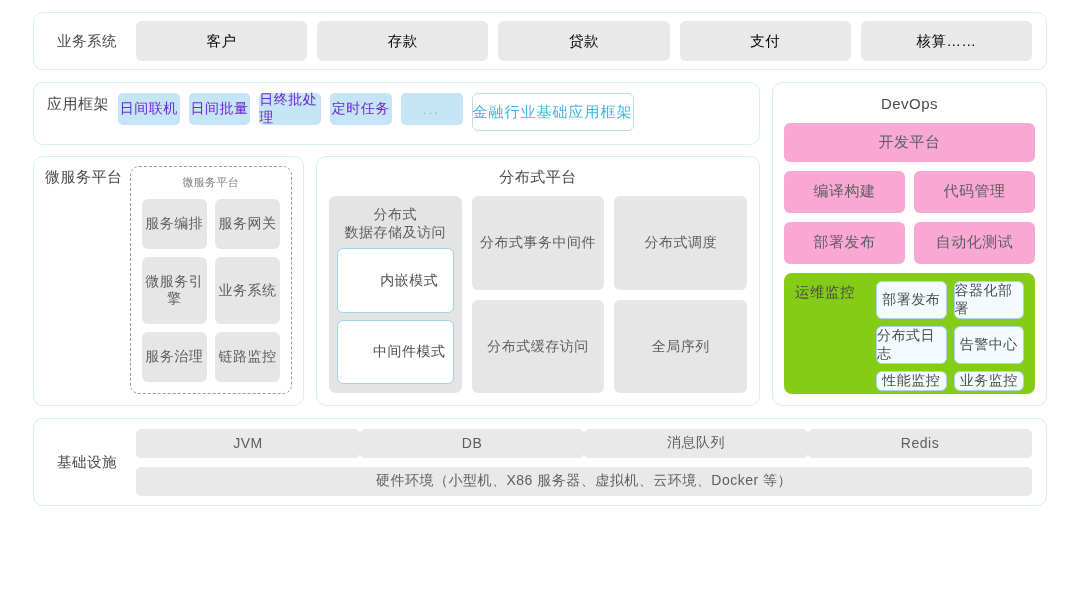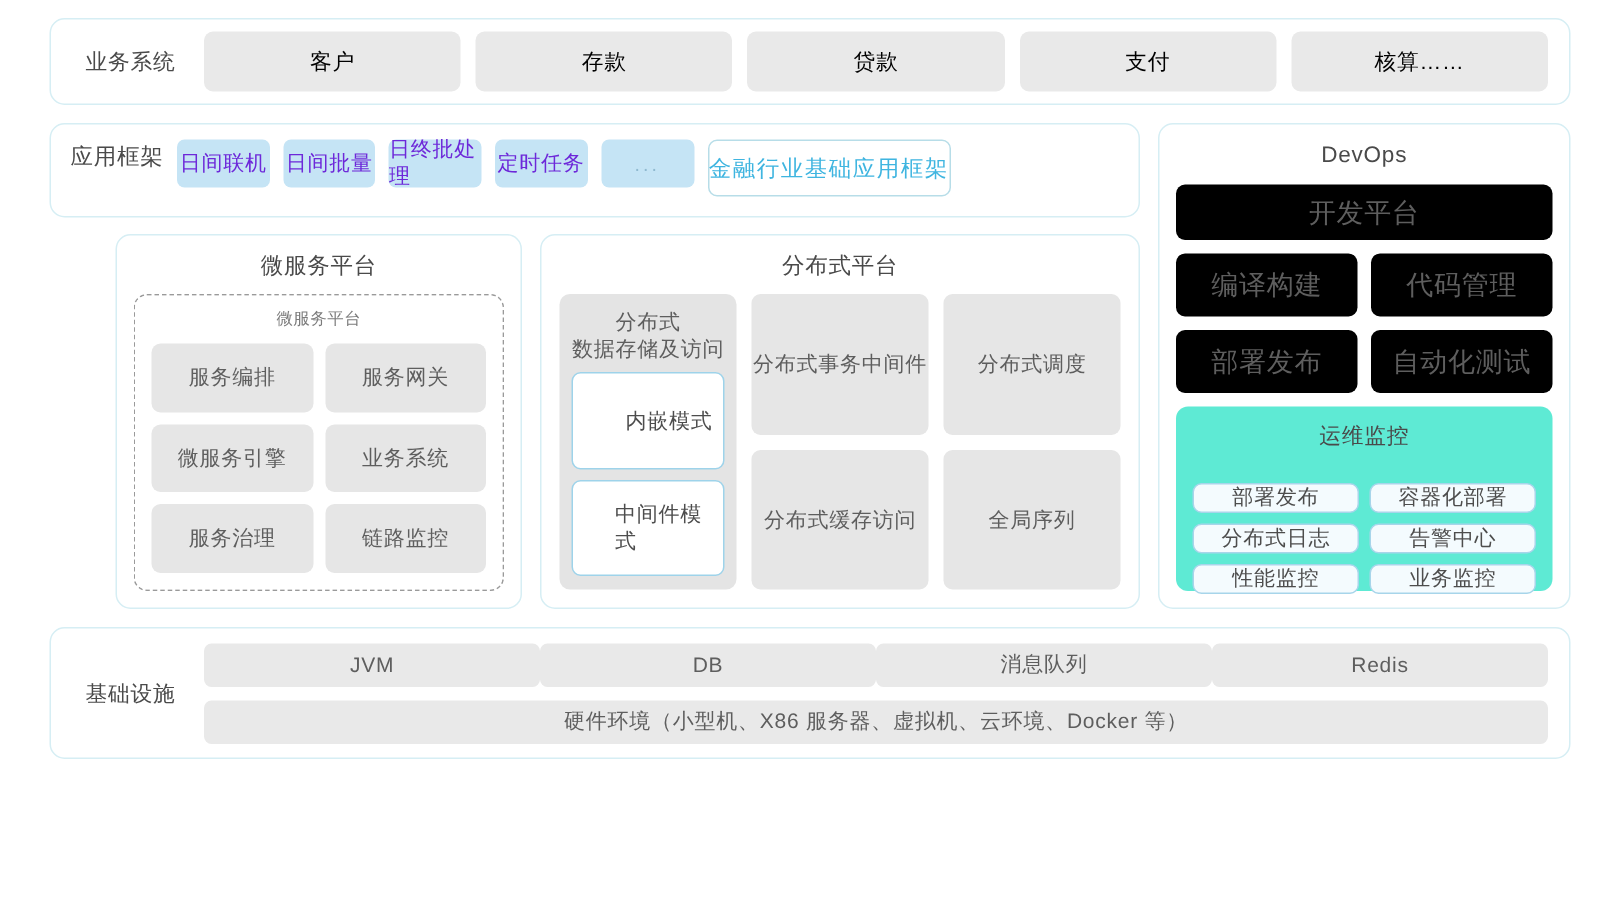--- a/index.html
+++ b/index.html
@@ -141,23 +141,21 @@
   .mid-bottom {
     flex: 1 1 auto;
     display: flex;
     gap: 12px;
     min-height: 0;
   }
   .msp {
     flex: 0 0 271px;
     padding: 9px 11px 11px 11px;
     display: flex;
-    flex-direction: column;
     gap: 7px;
-    margin-left: 44px;
   }
   .msp-dashed {
     flex: 1;
     border: 1.5px dashed #9a9a9a;
     border-radius: 9px;
     padding: 7px 11px 11px 11px;
     display: flex;
     flex-direction: column;
     gap: 6px;
   }
@@ -229,43 +227,43 @@
     align-items: center;
     justify-content: center;
     font-size: 14px;
     color: #4d4d4d;
     letter-spacing: .5px;
     padding-left: 28px;
   }
 
   
   .devops-cell {
-    background: #000000;
-    border-radius: 6px;
-    display: flex;
-    align-items: center;
-    justify-content: center;
-    font-size: 18px;
+    background: #f9a8d4;
+    border-radius: 6px;
+    display: flex;
+    align-items: center;
+    justify-content: center;
+    font-size: 15px;
     color: #5e5e5e;
     letter-spacing: .5px;
     height: 42px;
   }
   .devops-row2 {
     display: flex;
     gap: 9px;
   }
   .devops-row2 > .devops-cell { flex: 1; }
 
   .ops {
     flex: 1 1 auto;
-    background: #5eead4;
+    background: #84cc16;
     border-radius: 8px;
     padding: 8px 11px 11px 11px;
     display: flex;
-    flex-direction: column;
+    flex-direction: row;
     gap: 21px;
     min-height: 0;
   }
   .ops-title {
     text-align: center;
     font-size: 14.5px;
     color: #4a4a4a;
     letter-spacing: .5px;
     padding: 2px 0 1px 0;
   }

